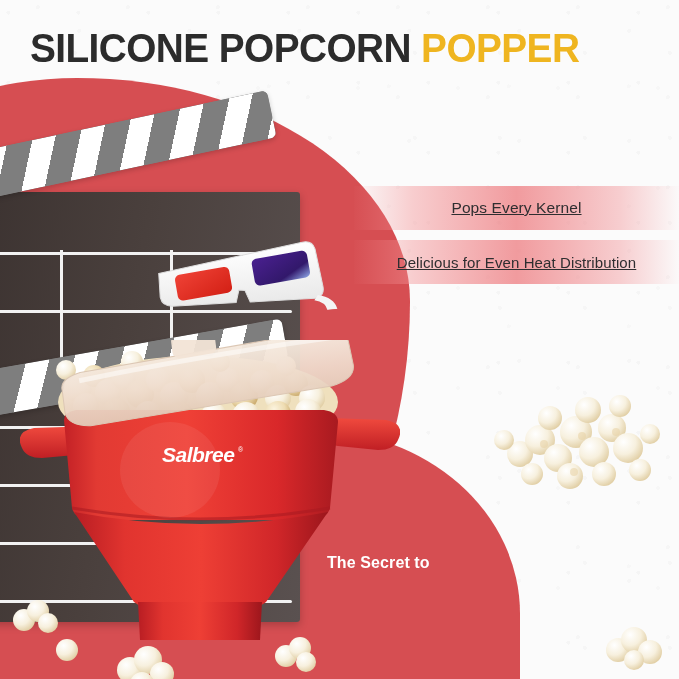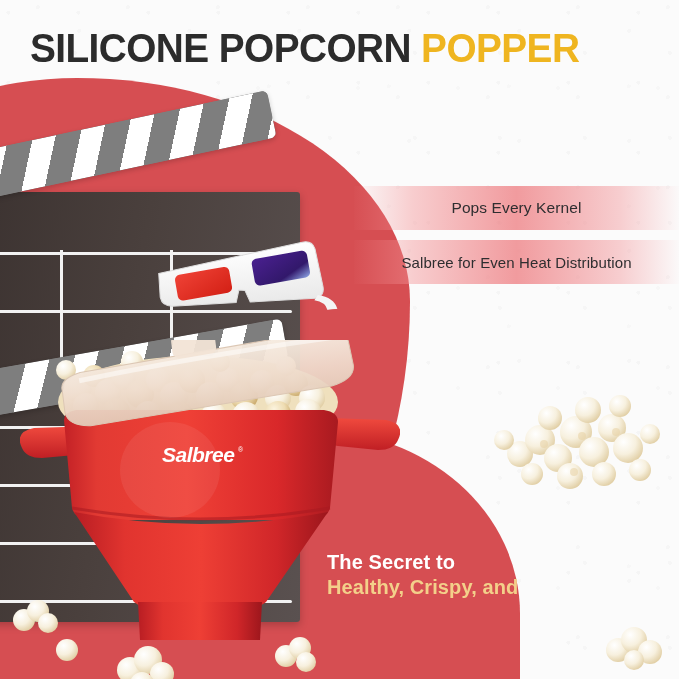--- a/index.html
+++ b/index.html
@@ -175,29 +175,30 @@
       rgba(244,149,152,0.45) 18%,
       rgba(238,128,132,0.78) 50%,
       rgba(242,150,154,0.45) 82%,
       rgba(244,155,158,0.02) 100%);
   }
   .feature-bar .label {
     font-size: 15.5px;
     color: #2e2e30;
     letter-spacing: 0.1px;
     white-space: nowrap;
+    text-decoration: underline;
   }
   #feature-3 .label { font-size: 15px; }
 
   
   #tagline {
     position: absolute;
     left: 327px; top: 550px;
     z-index: 40;
-    font-size: 20px;
+    font-size: 16px;
     font-weight: 700;
     line-height: 25px;
     letter-spacing: 0.1px;
   }
   #tagline .ln-white { color: #ffffff; }
   #tagline .ln-cream { color: #f3d08a; }
 
   
   .corn { position: absolute; }
   #corn-right-cluster { left: 492px; top: 382px; z-index: 30; }
@@ -365,21 +366,21 @@
         <path d="M60 26 Q180 16 316 14" fill="none" stroke="#ffffff" stroke-width="5" opacity="0.5"></path>
       </g>
     </svg>
   </div>
 
   <div id="features">
     <div class="feature-bar" id="feature-1">
       <span class="label">Pops Every Kernel</span>
     </div>
     <div class="feature-bar" id="feature-3">
-      <span class="label">Salbree for Even Heat Distribution</span>
+      <span class="label">Delicious for Even Heat Distribution</span>
     </div>
   </div>
 
   <div class="corn" id="corn-right-cluster">
     <svg width="170" height="110" viewBox="0 0 170 110">
       <g fill="url(#gKernel)">
         <circle cx="28" cy="72" r="13"></circle>
         <circle cx="48" cy="58" r="15"></circle>
         <circle cx="66" cy="76" r="14"></circle>
         <circle cx="84" cy="50" r="16"></circle>
@@ -453,16 +454,15 @@
     </svg>
   </div>
 
   <div id="title">
     <span class="t-dark">SILICONE POPCORN</span>
     <span class="t-accent">POPPER</span>
   </div>
 
   <div id="tagline">
     <div class="ln-white">The Secret to</div>
-    <div class="ln-cream">Healthy, Crispy, and</div>
   </div>
 
 </div>
 
 </body></html>

